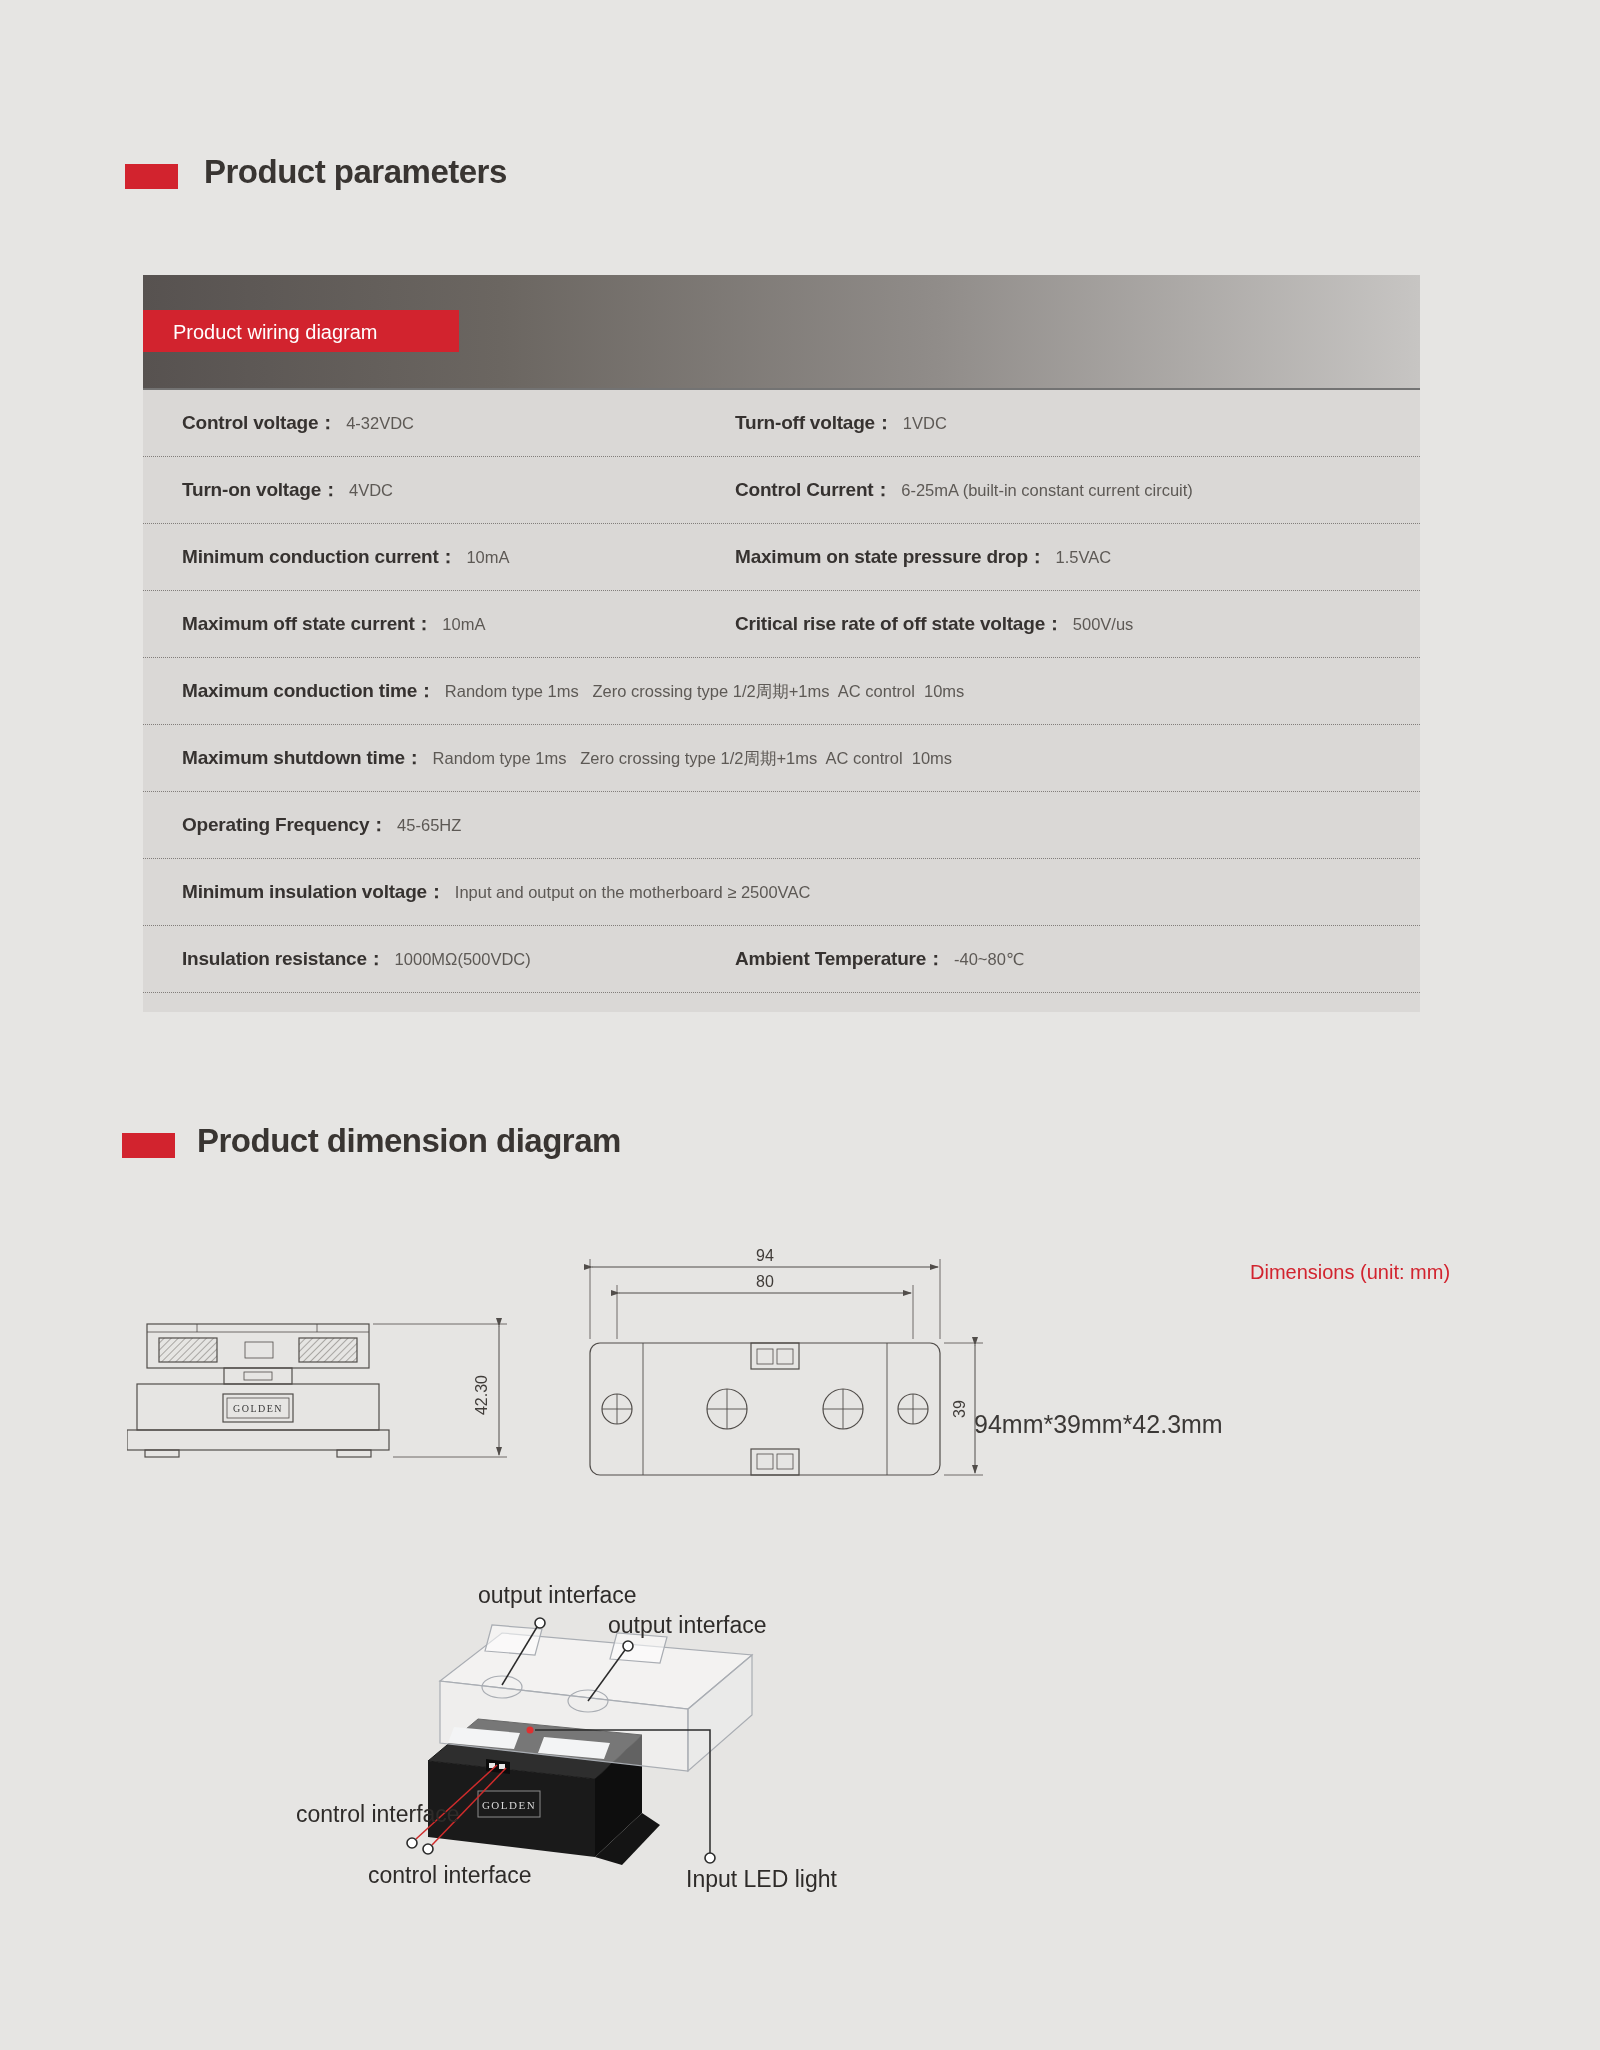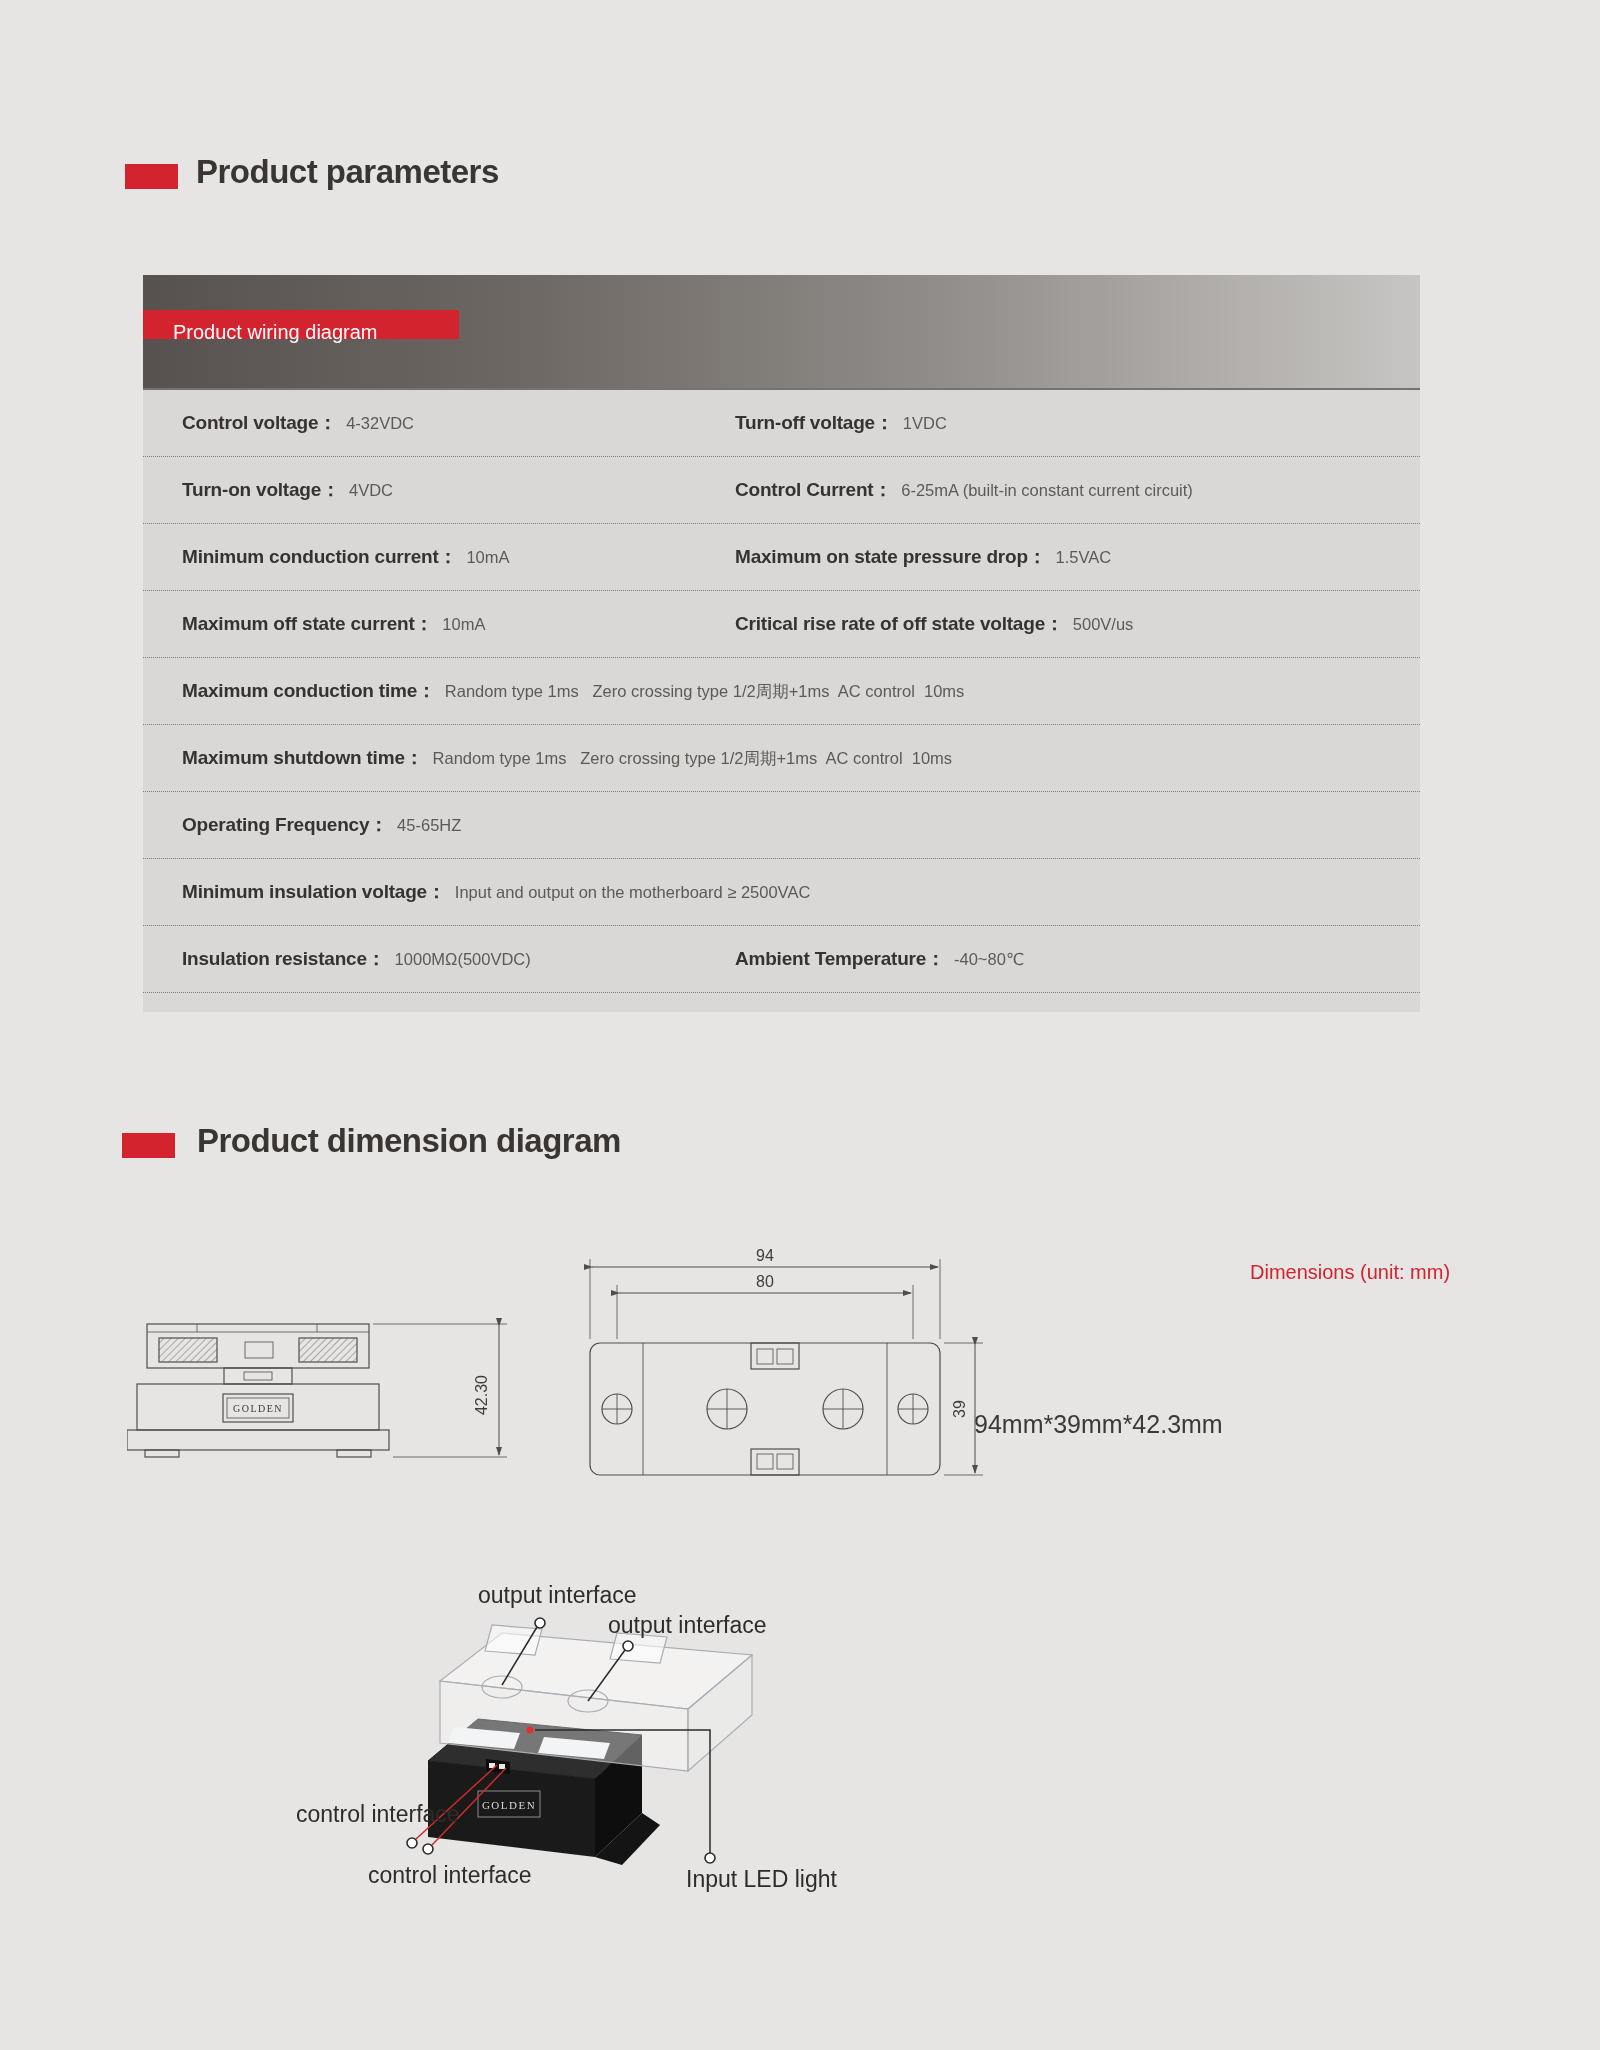--- a/index.html
+++ b/index.html
@@ -12,21 +12,21 @@
   .abs{position:absolute;}
 
   
   .head-bar{position:absolute;width:53px;height:25px;background:#d2232e;}
   .head-title{position:absolute;font-size:33px;font-weight:bold;color:#393532;letter-spacing:-0.5px;white-space:nowrap;}
 
   
   .spec-table{position:absolute;left:143px;top:275px;width:1277px;}
   .spec-header{position:relative;height:113px;
     background:linear-gradient(90deg,#575250 0%,#6b6661 28%,#908c89 62%,#c7c5c3 100%);}
-  .wiring-tab{position:absolute;left:0;top:35px;width:316px;height:29px;background:#d2232e;
+  .wiring-tab{position:absolute;left:0;top:35px;width:316px;height:42px;background:#d2232e;
     color:#ffffff;font-size:20px;line-height:45px;padding-left:30px;box-sizing:border-box;white-space:nowrap;}
   .spec-body{background:#dad8d6;border-top:2px solid #737373;padding-bottom:19px;}
   .spec-row{position:relative;height:67px;border-bottom:1px dotted #827e7b;box-sizing:border-box;}
   .cell{position:absolute;top:50%;transform:translateY(-50%);white-space:nowrap;}
   .c1{left:39px;}
   .c2{left:592px;}
   .lbl{font-weight:bold;font-size:19px;color:#363230;letter-spacing:-0.2px;}
   .val{font-style:normal;font-size:16.5px;color:#5d5955;margin-left:9px;white-space:pre;}
 
   
@@ -38,21 +38,21 @@
   .callout{position:absolute;font-size:23px;color:#2e2b29;white-space:nowrap;}
 
   svg text{font-family:"Liberation Sans","DejaVu Sans",sans-serif;}
   .dimtxt{font-size:16px;fill:#403c39;}
   .brandtxt{font-family:"Liberation Serif","DejaVu Serif",serif;letter-spacing:1.5px;}
 </style>
 </head>
 <body>
 
 <div class="head-bar" style="left:125px;top:164px;"></div>
-<div class="head-title" style="left:196px;top:153px;">Product parameters</div>
+<div class="head-title" style="left:204px;top:153px;">Product parameters</div>
 
 <div class="spec-table">
   <div class="spec-header">
     <div class="wiring-tab">Product wiring diagram</div>
   </div>
   <div class="spec-body">
 
     <div class="spec-row">
       <span class="cell c1"><span class="lbl">Control voltage：</span><i class="val">4-32VDC</i></span>
       <span class="cell c2"><span class="lbl">Turn-off voltage：</span><i class="val">1VDC</i></span>

